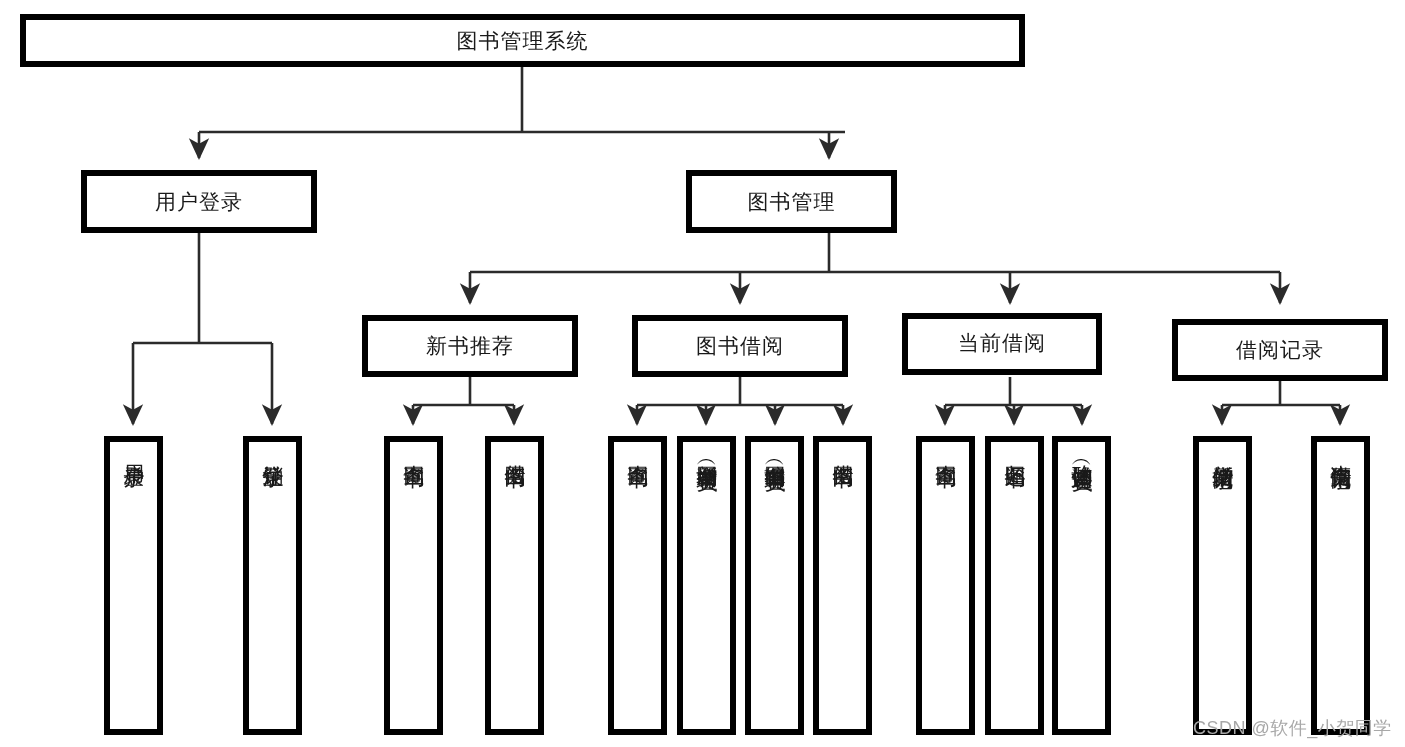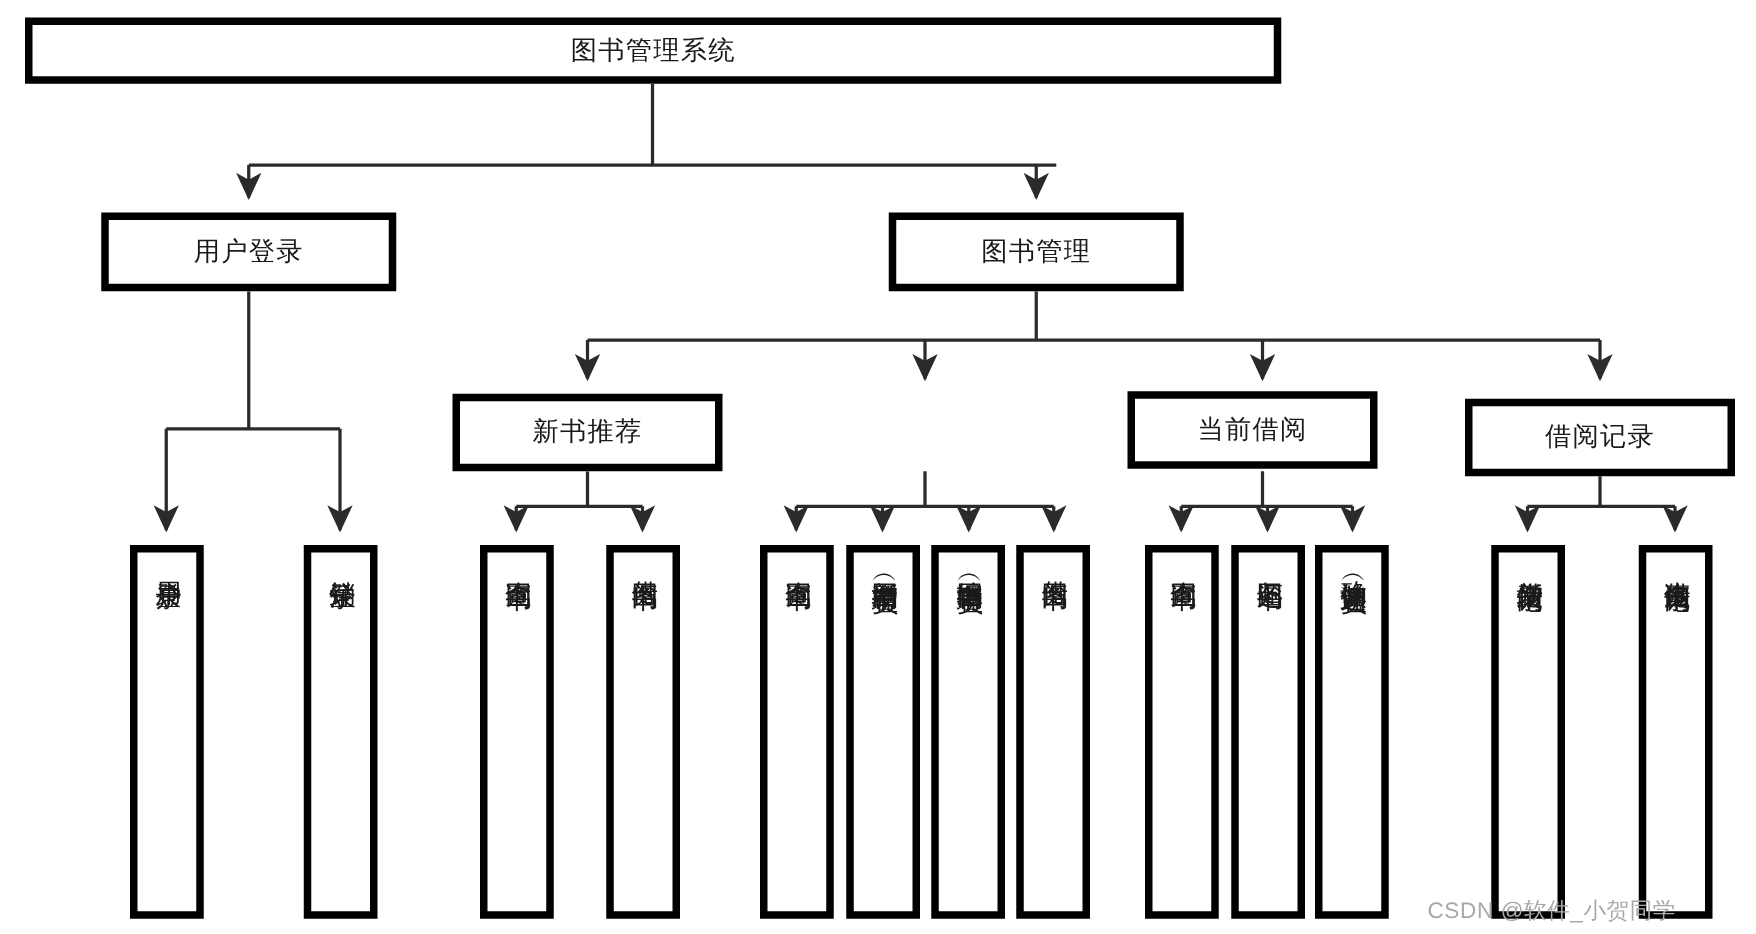--- a/index.html
+++ b/index.html
@@ -124,26 +124,29 @@
     </g>
   </svg>
 
   <div class="node h" style="left:20px; top:14px; width:1005px; height:53px;">
     <span class="node-label">图书管理系统</span>
   </div>
 
   <div class="node h" style="left:81px; top:170px; width:236px; height:63px;">
     <span class="node-label">用户登录</span>
   </div>
-  <div class="node h" style="left:711px; top:170px; width:236px; height:63px;">
+  <div class="node h" style="left:686px; top:170px; width:211px; height:63px;">
     <span class="node-label">图书管理</span>
   </div>
 
   <div class="node h" style="left:362px; top:315px; width:216px; height:62px;">
     <span class="node-label">新书推荐</span>
+  </div>
+  <div class="node h" style="left:632px; top:315px; width:216px; height:62px;">
+    <span class="node-label">图书借阅</span>
   </div>
   <div class="node h" style="left:902px; top:313px; width:200px; height:62px;font-family:Liberation Serif, serif;">
     <span class="node-label">当前借阅</span>
   </div>
   <div class="node h" style="left:1172px; top:319px; width:216px; height:62px;">
     <span class="node-label">借阅记录</span>
   </div>
 
   <div class="node v" style="left:104px; top:436px; width:59px; height:299px;">
     <span class="node-label">用户登录</span>
@@ -182,15 +185,15 @@
     <span class="node-label">确认归还（管理员）</span>
   </div>
 
   <div class="node v" style="left:1193px; top:436px; width:59px; height:299px;">
     <span class="node-label">新增借阅记录</span>
   </div>
   <div class="node v" style="left:1311px; top:436px; width:59px; height:299px;">
     <span class="node-label">查询借阅记录</span>
   </div>
 
-  <div class="watermark" style="left:1142px; top:716px;">CSDN @软件_小贺同学</div>
+  <div class="watermark" style="left:1193px; top:716px;">CSDN @软件_小贺同学</div>
 
 </div>
 
 </body></html>

